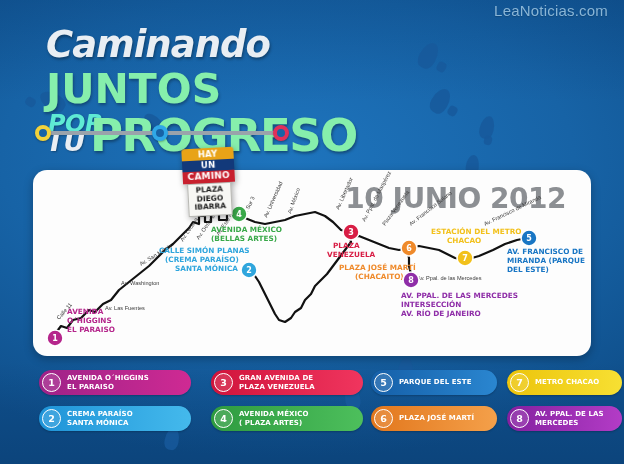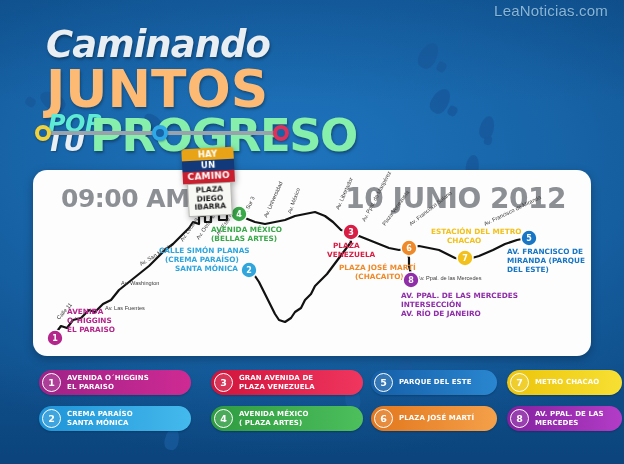--- a/index.html
+++ b/index.html
@@ -37,22 +37,22 @@
   #h-caminando{
     font-family:"DejaVu Sans", sans-serif;
     font-style:italic; font-weight:bold;
     font-size:37px; line-height:40px;
     color:#e9eef3; letter-spacing:-1px;
     text-shadow:1px 2px 3px rgba(0,0,0,.35);
     margin-top:11px;
   }
   #h-juntos{
     font-family:"DejaVu Sans", sans-serif;
-    font-weight:bold; font-size:52px; line-height:44px;
-    color:#fdba74; letter-spacing:0px;
+    font-weight:bold; font-size:41px; line-height:44px;
+    color:#86efac; letter-spacing:0px;
     text-shadow:1px 2px 3px rgba(0,0,0,.3);
     margin-top:2px;
   }
   #h-line3{ position:relative; height:44px; margin-top:1px; }
   #h-por{
     position:absolute; left:2px; top:-2px;
     font-family:"DejaVu Sans", sans-serif;
     font-weight:bold; font-style:italic; font-size:24px;
     color:#5eead4; letter-spacing:-.5px;
     text-shadow:1px 1px 2px rgba(0,0,0,.3);
@@ -206,21 +206,20 @@
 </div>
 
 <div id="flag">
   <div class="flag-band" id="flag-hay">HAY</div>
   <div class="flag-band" id="flag-un">UN</div>
   <div class="flag-band" id="flag-camino">CAMINO</div>
   <div id="flag-tag">PLAZA DIEGO IBARRA</div>
 </div>
 
 <div id="card">
-  <div id="time">09:00 AM</div>
   <div id="date">10 JUNIO 2012</div>
 
   <svg id="map-svg" width="558" height="186" viewBox="0 0 558 186">
 
     <polyline fill="none" stroke="#111" stroke-width="2.2" stroke-linejoin="round" stroke-linecap="round" points="22,164 28,156 34,158 40,150 48,148 56,140 62,142 70,134 78,130 86,120 96,112 106,104 116,96 124,88 132,80 140,74 148,66 156,58 160,52 166,54 166,46 172,46 172,52 178,52 178,44 186,44 186,50 194,50 194,44 204,44 212,48 222,52 232,54 242,52 252,50 262,46 272,44 282,42 292,46 300,52 308,60 316,62 318,72 312,80 306,88 300,96 294,104 288,110 282,116 278,124 272,130 268,138 262,142 258,148 252,152 246,150 242,144 238,136 234,128 230,120 226,112 222,106 216,102"></polyline>
 
     <polyline fill="none" stroke="#111" stroke-width="2.2" stroke-linejoin="round" stroke-linecap="round" points="318,68 326,66 336,70 346,74 356,78 366,80 376,78 386,76 396,78 406,80 414,84 422,88 432,90"></polyline>
     <polyline fill="none" stroke="#111" stroke-width="2.2" stroke-linejoin="round" stroke-linecap="round" points="374,79 376,88 376,96 378,104"></polyline>
     <polyline fill="none" stroke="#111" stroke-width="2.2" stroke-linejoin="round" stroke-linecap="round" points="432,90 446,86 460,80 472,74 484,70 494,68"></polyline>
 

